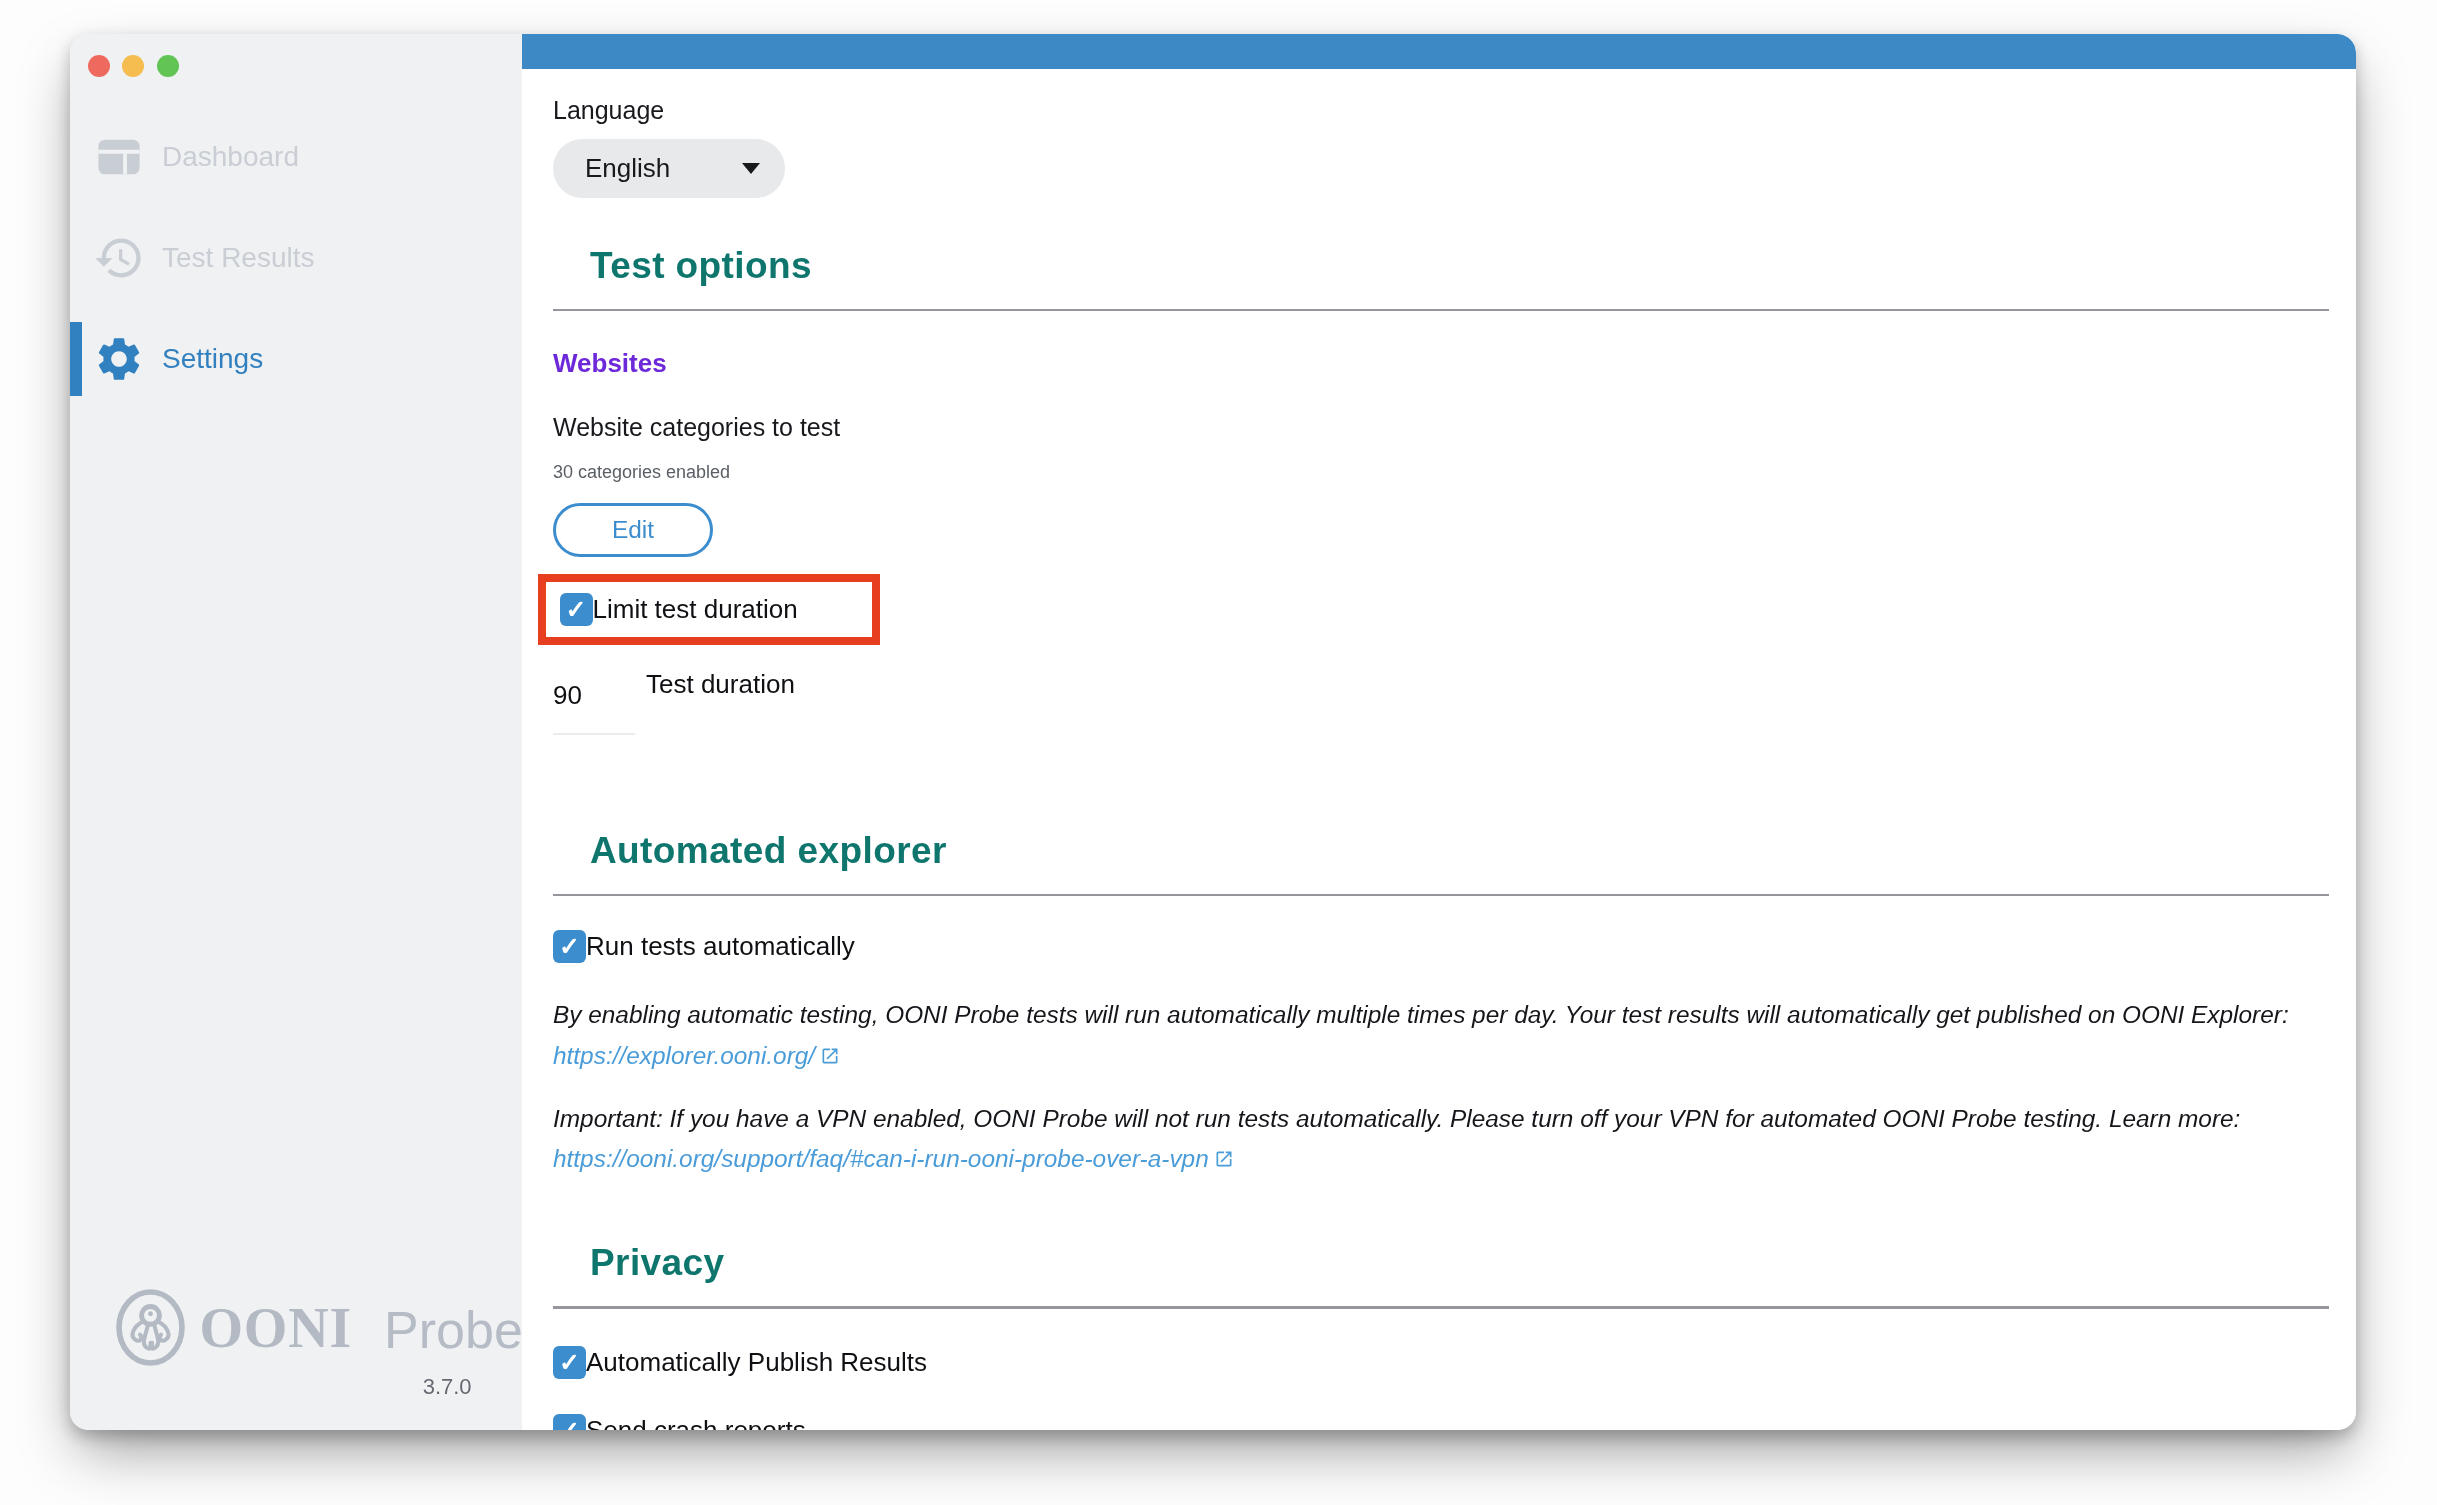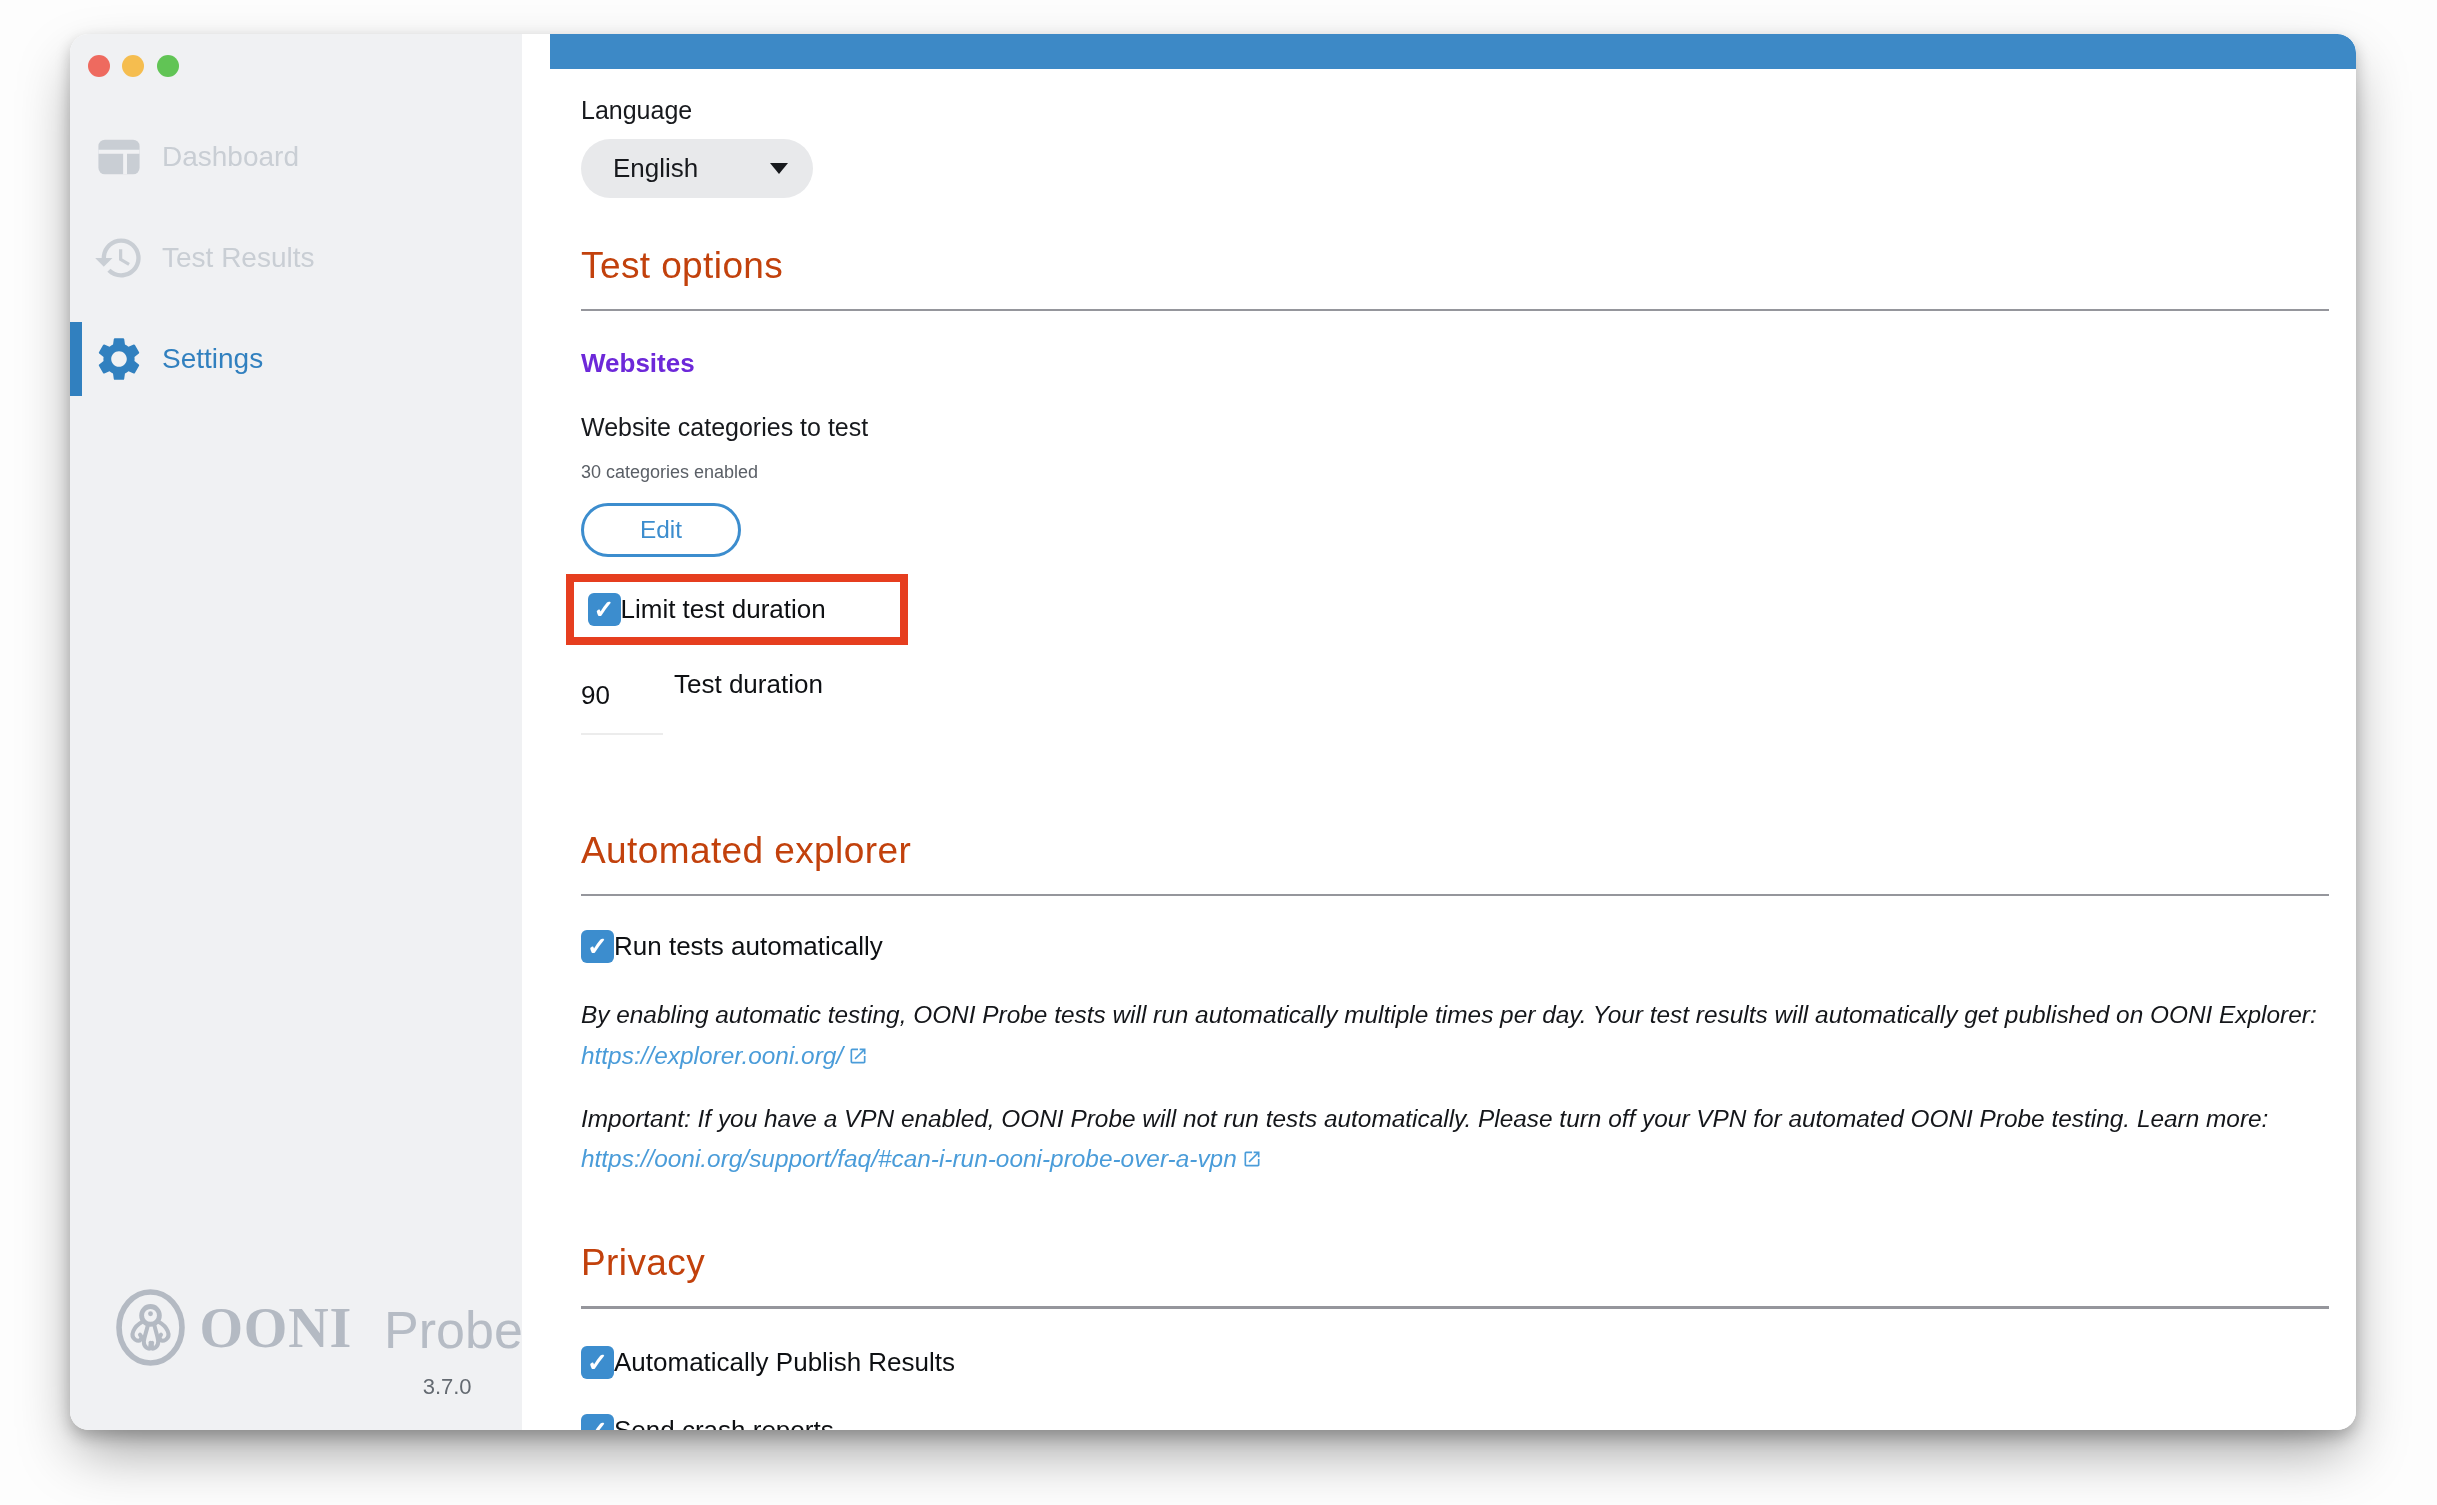--- a/index.html
+++ b/index.html
@@ -44,36 +44,36 @@
   .logo-octopus svg { width:71px; height:79px; color:#b4bac3; display:block; }
   .logo-brand {
     font-family:"Liberation Serif", serif; font-weight:700; font-size:56px;
     letter-spacing:0.8px; margin-left:13.5px; color:#b4bac3;
   }
   .logo-sep { width:5px; height:64px; background:#b4bac3; margin:11.8px 0 0 17px; }
   .logo-product { font-size:52px; font-weight:400; margin-left:15px; color:#b6bcc5; margin-top:5px; }
   .logo-version { text-align:right; font-size:22px; color:#646a71; margin-top:6.7px; padding-right:3.4px; }
 
   
-  .main { flex:1; background:#fff; border-radius:0 18.5px 18.5px 0; position:relative; overflow:hidden;padding-left:28px; }
+  .main { flex:1; background:#fff; border-radius:0 18.5px 18.5px 0; position:relative; overflow:hidden; }
   .top-bar { height:35px; background:#3d89c6; border-radius:0 18.5px 0 0; }
   .content { padding:27px 27px 0 31px; }
 
   .field-label { font-size:25px; color:#17191d; }
   .dropdown {
     margin-top:13.5px; width:232px; height:59px; background:#e8e9eb; border-radius:29.4px;
     display:flex; align-items:center; padding:0 25px 0 32px; cursor:pointer;
   }
   .dropdown-value { font-size:26px; color:#17191d; flex:1; }
   .caret {
     width:0; height:0; border-left:9.3px solid transparent; border-right:9.3px solid transparent;
     border-top:11px solid #17191d;
   }
 
-  h1.section-heading { font-size:37px; font-weight:400; color:#c2410c; margin-top:47px; letter-spacing:0.4px; }
+  h1.section-heading { font-size:37px; font-weight:700; color:#0f766e; margin-top:47px; letter-spacing:0.4px;margin-left:37px; }
   .divider { height:2.5px; background:#95969c; margin-top:22px; }
 
   .sub-heading { font-size:26px; font-weight:700; color:#6d28d9; margin-top:37px; }
   .row-label   { font-size:25px; color:#17191d; margin-top:34px; }
   .row-status  { font-size:18px; color:#5a5f66; margin-top:20px; }
 
   .edit-btn {
     margin-top:20px; width:160px; height:54px; border-radius:27px;
     border:3.4px solid #3c8dce; background:#fff; color:#3c8dce; font-size:24.4px;
     font-family:"Liberation Sans", sans-serif; cursor:pointer; display:block;

